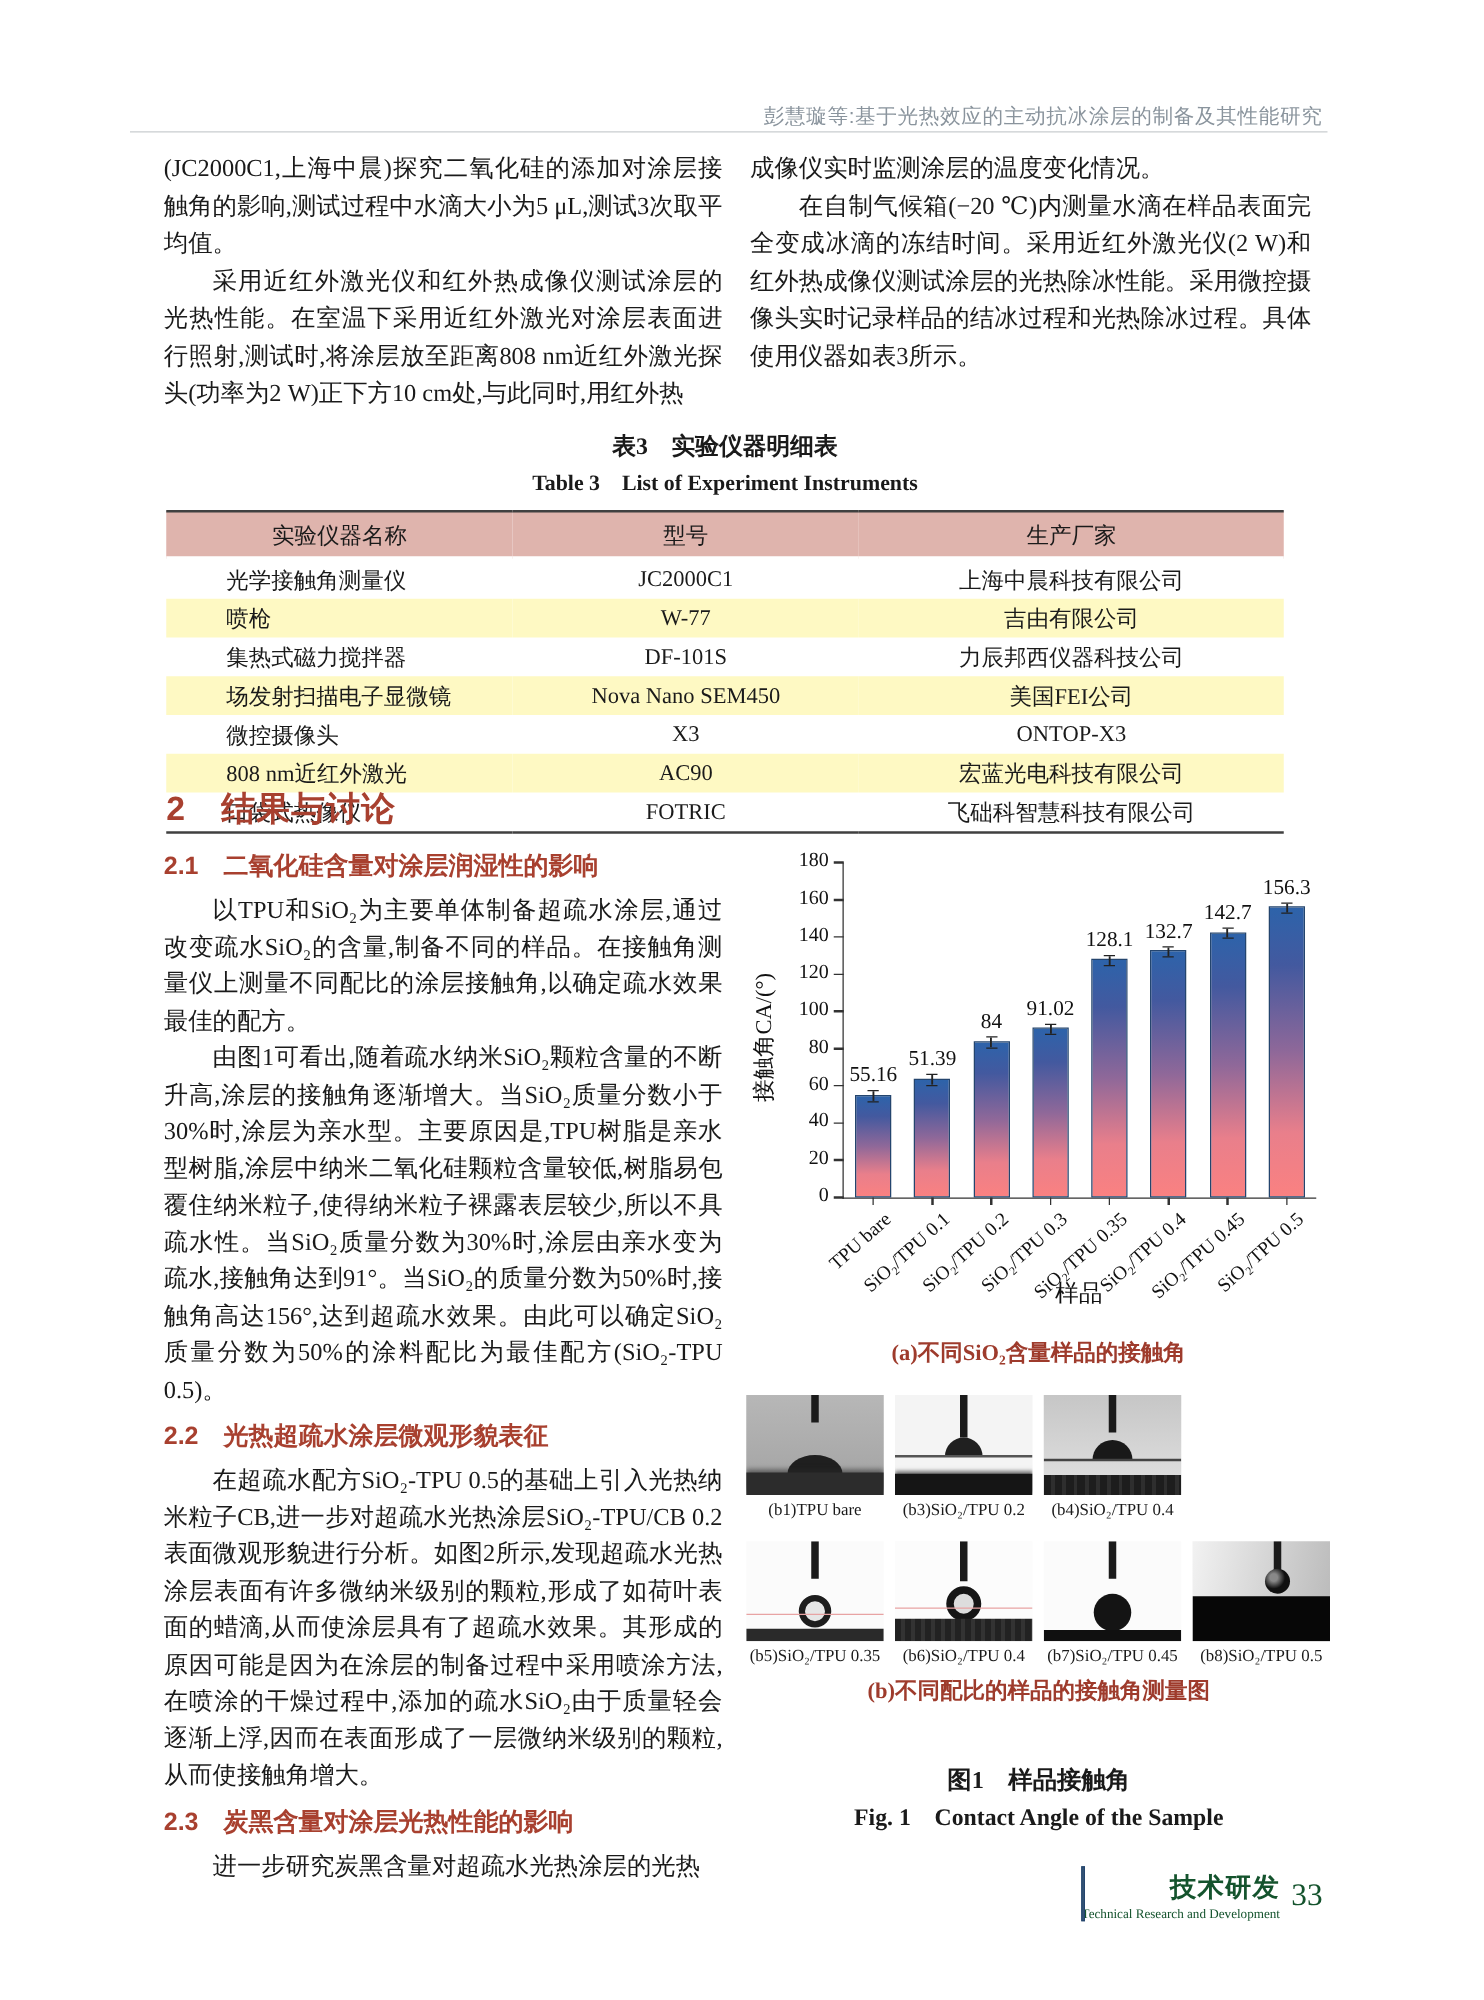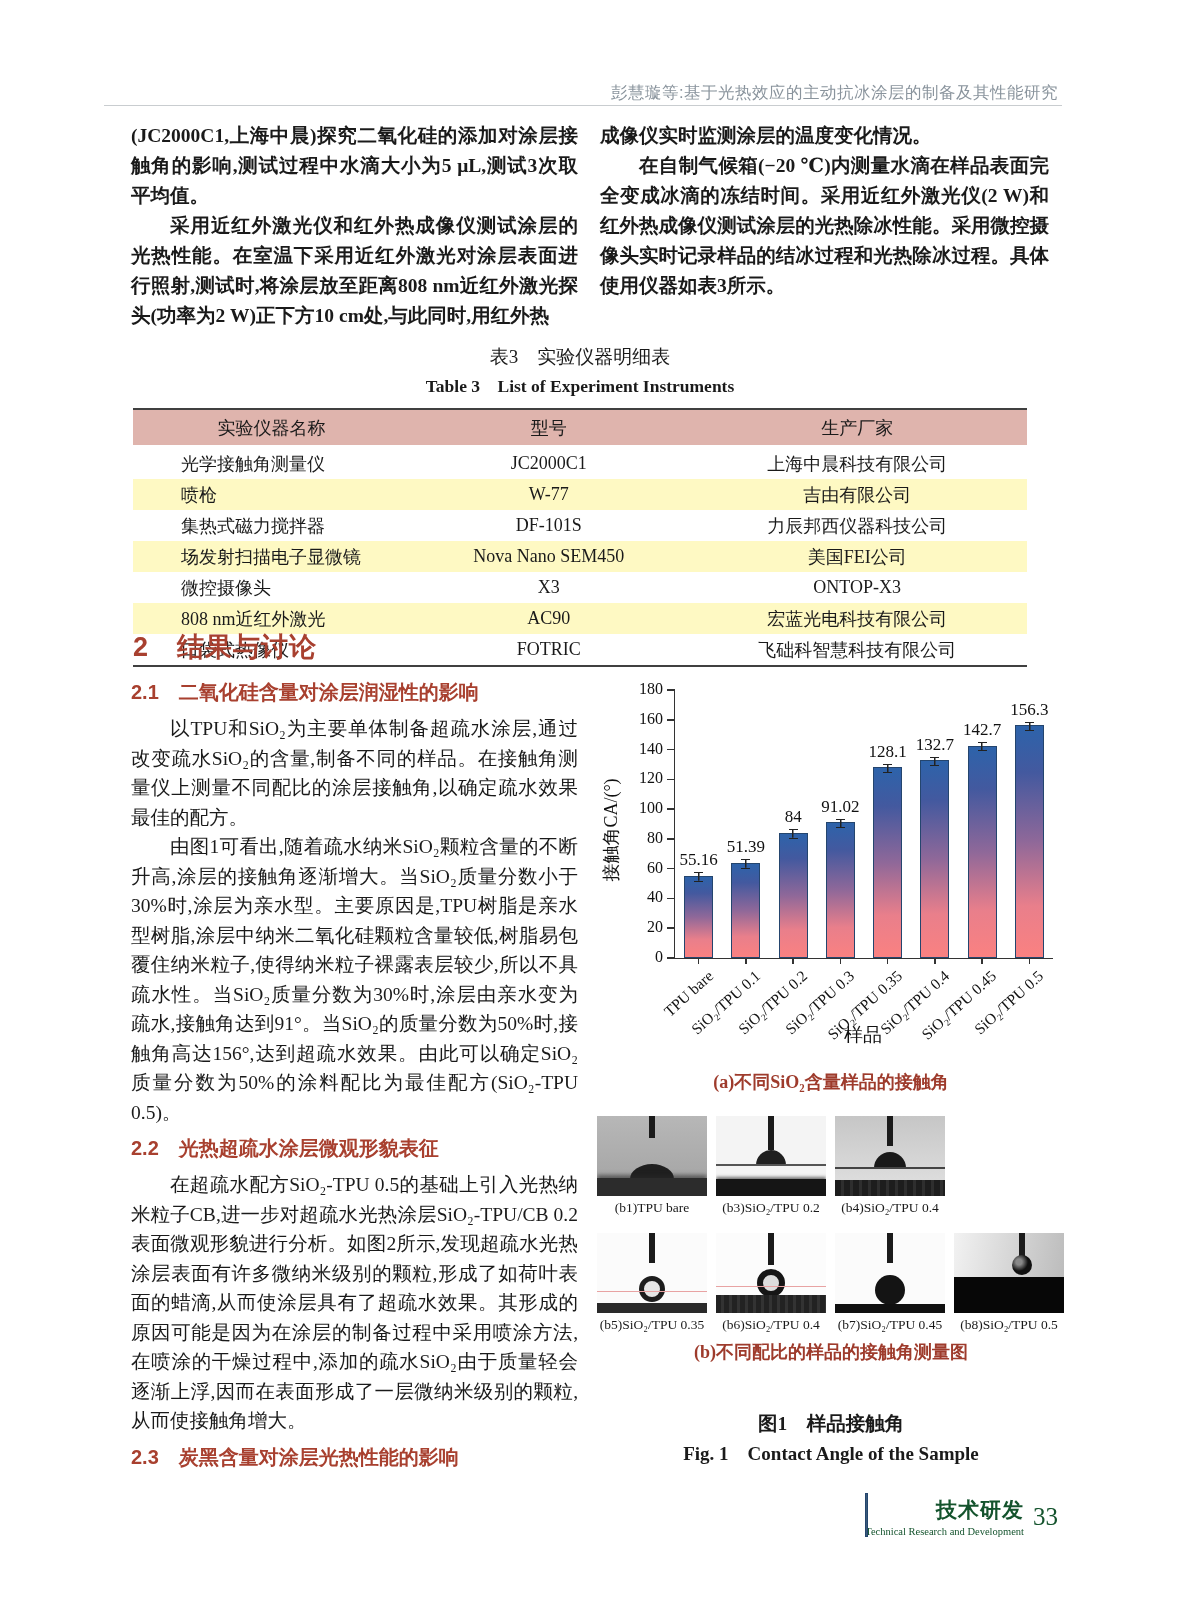--- a/index.html
+++ b/index.html
@@ -9,28 +9,28 @@
     overflow:hidden;
   }
   
   .running-head{
     position:absolute;top:82px;left:0;right:129px;text-align:right;
     font-family:"Liberation Sans","DejaVu Sans",sans-serif;
     font-size:16.5px;color:#8a949d;letter-spacing:.5px;
   }
   .head-rule{position:absolute;top:105px;left:104px;width:958px;border-top:1.4px solid #c9cdd0;}
   
-  .col{position:absolute;width:447px;font-weight:bold;}
+  .col{position:absolute;width:447px;}
   .col p{margin:0;font-size:19.5px;line-height:30px;text-align:justify;}
   .col p.indent{text-indent:2em;}
   .intro-left{left:131px;top:121px;}
   .intro-right{left:600px;top:121px;width:449px;}
   
   .tablewrap{position:absolute;left:133px;top:344px;width:894px;}
-  .tbl-title-cn{text-align:center;font-size:19px;font-weight:normal;margin:0;}
+  .tbl-title-cn{text-align:center;font-size:19px;font-weight:bold;margin:0;}
   .tbl-title-en{text-align:center;font-size:17.5px;font-weight:bold;margin:4px 0 0 0;}
   table.t3{border-collapse:collapse;width:100%;margin-top:10px;
     border-top:2.5px solid #404040;border-bottom:2.5px solid #404040;font-size:18px;}
   table.t3 th{background:#dfb4ad;font-weight:normal;height:33px;border-bottom:3px solid #ffffff;}
   table.t3 td{height:29px;}
   table.t3 td.c1{text-align:left;padding-left:48px;}
   table.t3 td.c2,table.t3 td.c3{text-align:center;}
   table.t3 tr.stripe td{background:#fef9c3;}
   
   .results-left{position:absolute;left:131px;top:629px;width:447px;}
@@ -197,20 +197,21 @@
 </div>
 
 <div class="results-left">
   <h2>2　结果与讨论</h2>
   <h3>2.1　二氧化硅含量对涂层润湿性的影响</h3>
   <p>以TPU和SiO₂为主要单体制备超疏水涂层,通过改变疏水SiO₂的含量,制备不同的样品。在接触角测量仪上测量不同配比的涂层接触角,以确定疏水效果最佳的配方。</p>
   <p>由图1可看出,随着疏水纳米SiO₂颗粒含量的不断升高,涂层的接触角逐渐增大。当SiO₂质量分数小于30%时,涂层为亲水型。主要原因是,TPU树脂是亲水型树脂,涂层中纳米二氧化硅颗粒含量较低,树脂易包覆住纳米粒子,使得纳米粒子裸露表层较少,所以不具疏水性。当SiO₂质量分数为30%时,涂层由亲水变为疏水,接触角达到91°。当SiO₂的质量分数为50%时,接触角高达156°,达到超疏水效果。由此可以确定SiO₂质量分数为50%的涂料配比为最佳配方(SiO₂-TPU 0.5)。</p>
   <h3>2.2　光热超疏水涂层微观形貌表征</h3>
   <p>在超疏水配方SiO₂-TPU 0.5的基础上引入光热纳米粒子CB,进一步对超疏水光热涂层SiO₂-TPU/CB 0.2表面微观形貌进行分析。如图2所示,发现超疏水光热涂层表面有许多微纳米级别的颗粒,形成了如荷叶表面的蜡滴,从而使涂层具有了超疏水效果。其形成的原因可能是因为在涂层的制备过程中采用喷涂方法,在喷涂的干燥过程中,添加的疏水SiO₂由于质量轻会逐渐上浮,因而在表面形成了一层微纳米级别的颗粒,从而使接触角增大。</p>
   <h3>2.3　炭黑含量对涂层光热性能的影响</h3>
+  <p>进一步研究炭黑含量对超疏水光热涂层的光热</p>
 </div>
 
 <div class="chart">
   <div class="ylab">接触角CA/(°)</div>
   <div class="plot" id="plot">
       <div class="ytick" style="top: 267.2px;"></div>
       <div class="ytlab" style="top: 258px;">0</div>
       <div class="ytick" style="top: 237.422px;"></div>
       <div class="ytlab" style="top: 228.222px;">20</div>
       <div class="ytick" style="top: 207.644px;"></div>

